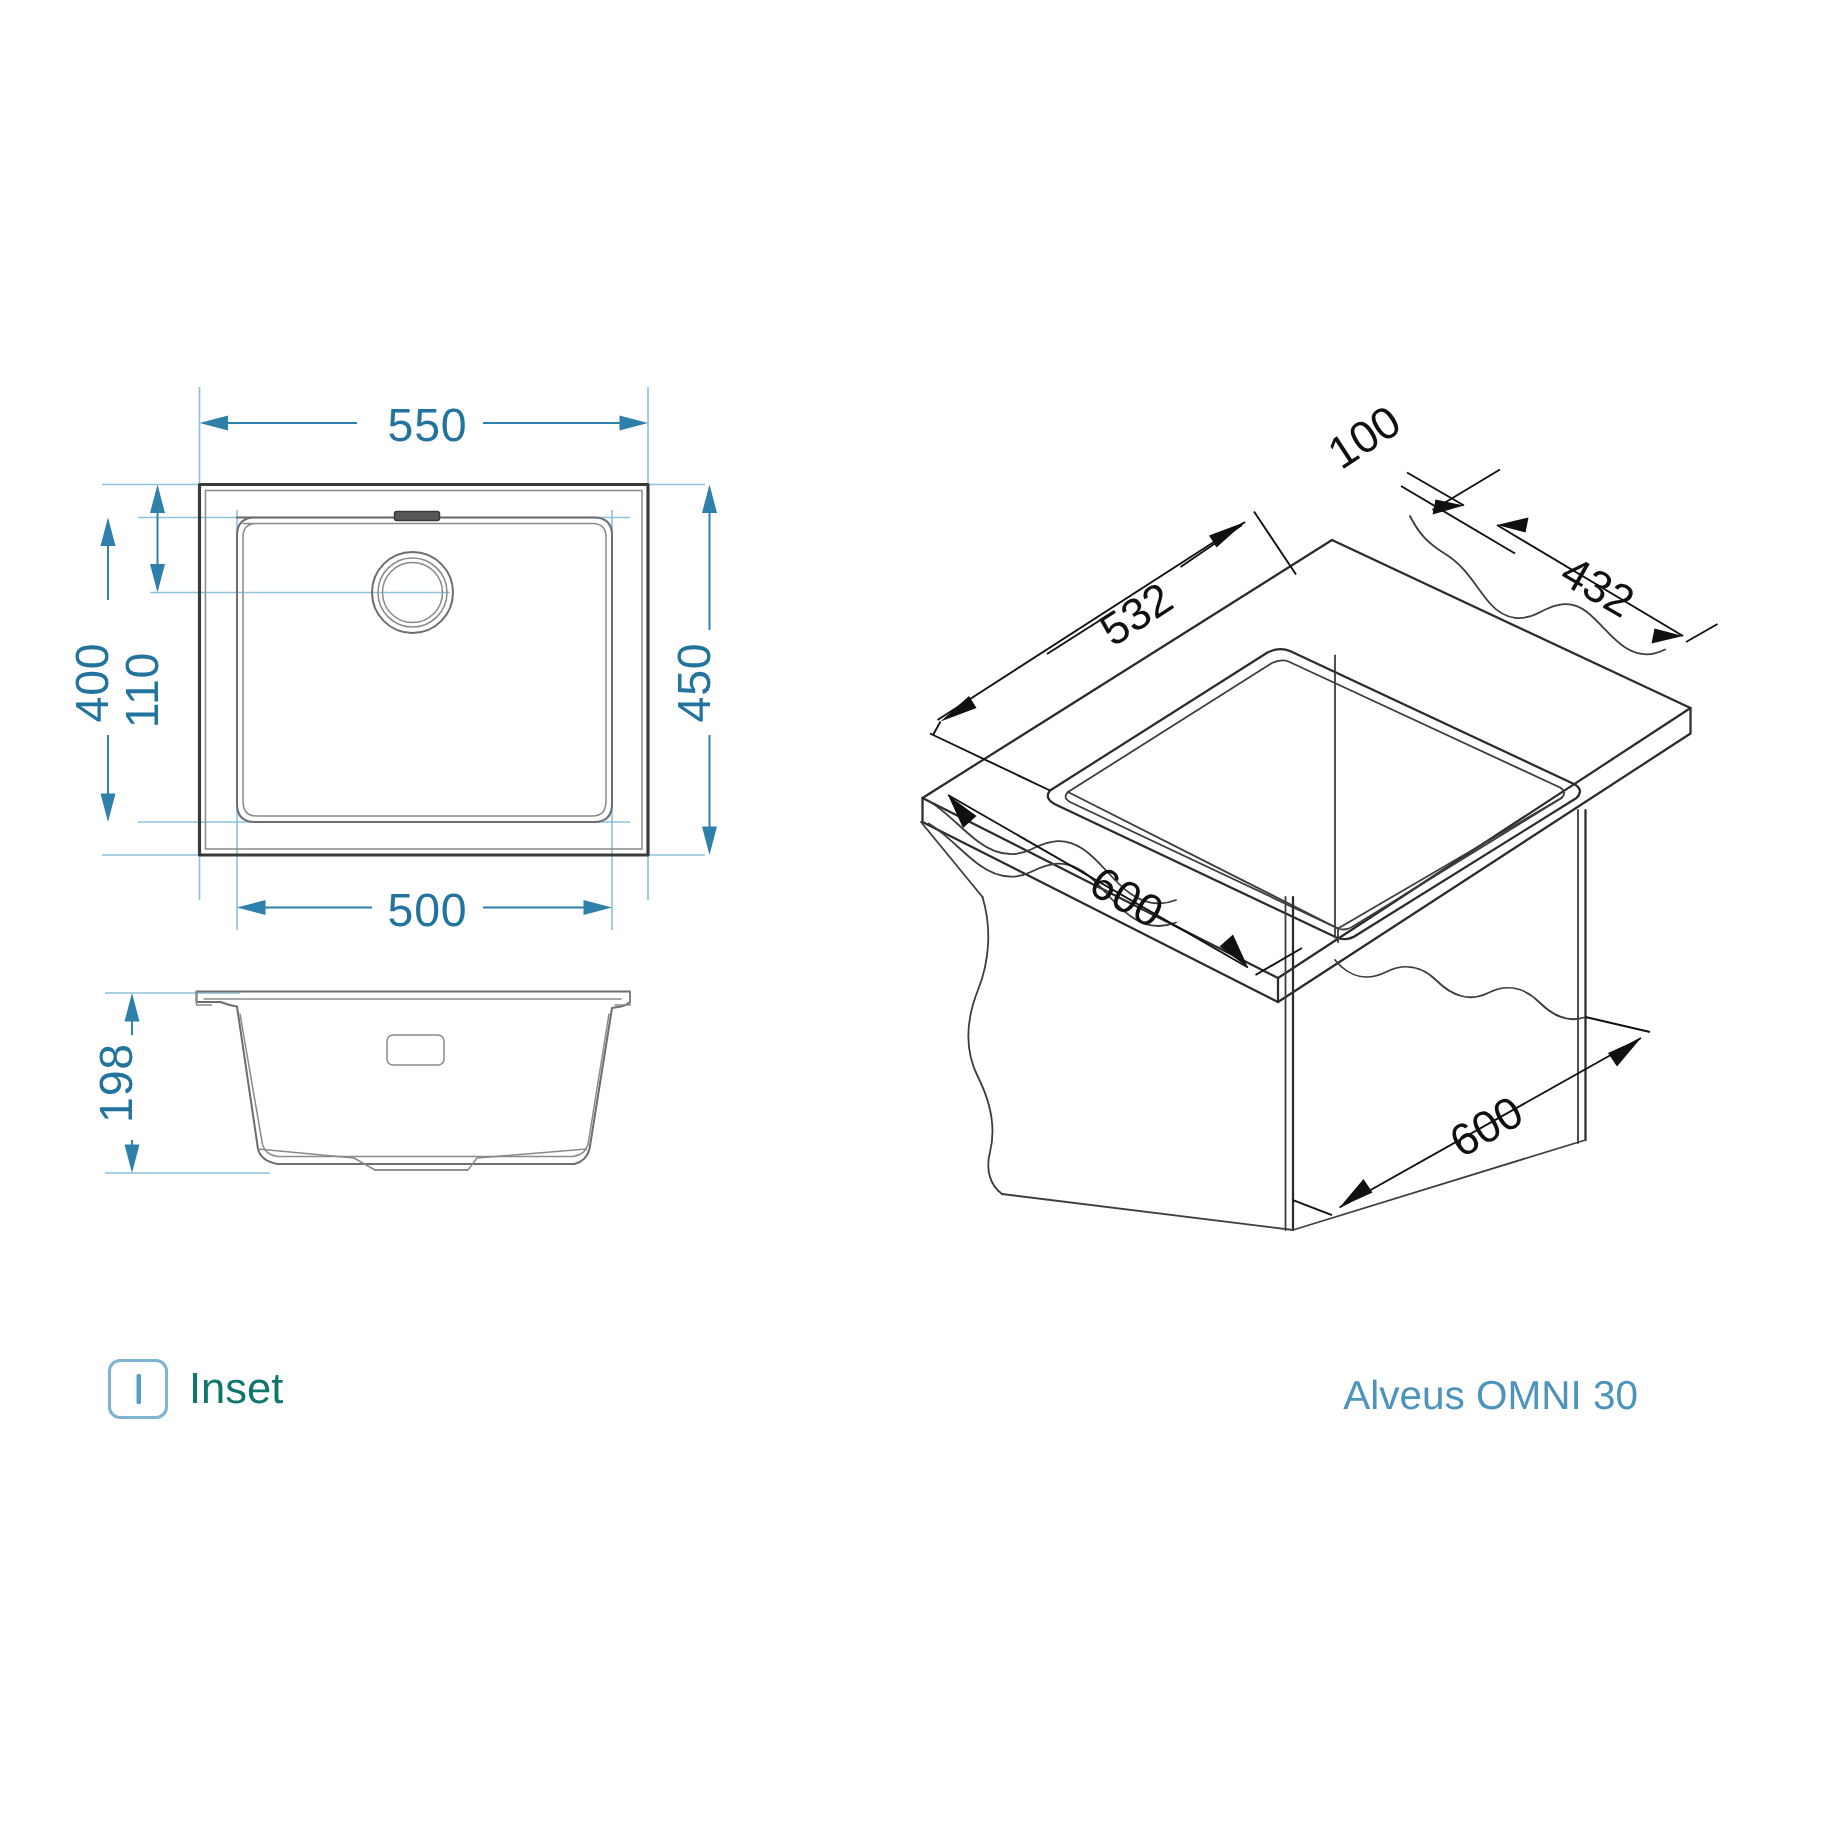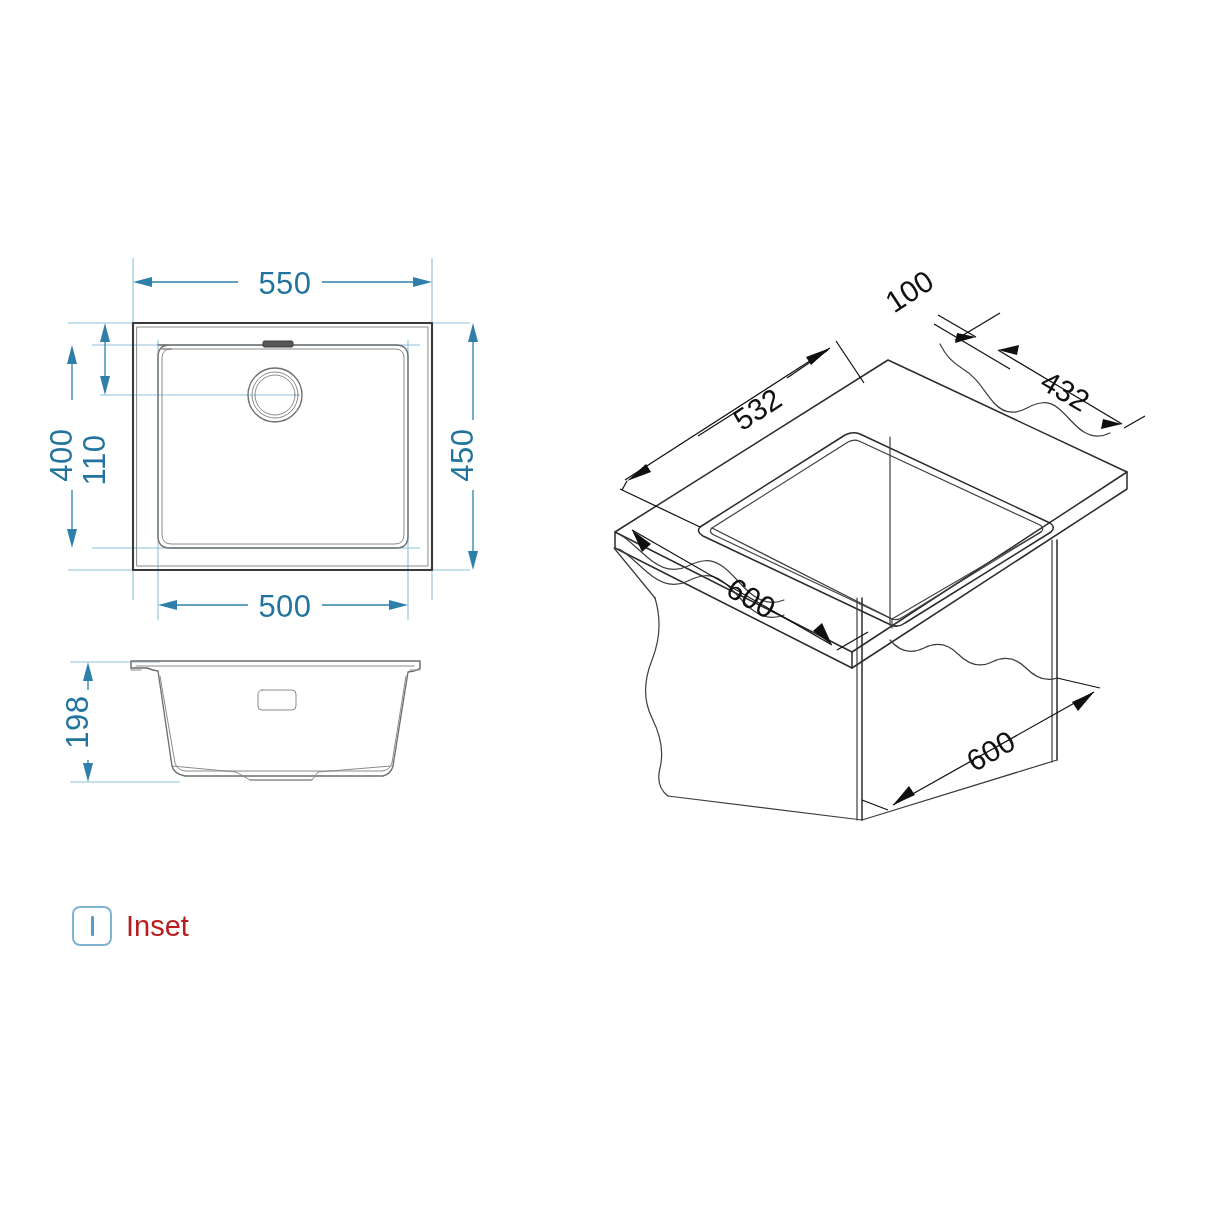--- a/index.html
+++ b/index.html
@@ -113,21 +113,21 @@
     align-items: center;
     justify-content: center;
   }
   .inset-icon-bar {
     width: 3px;
     height: 20px;
     background: #5b9cc4;
     border-radius: 1px;
   }
   .inset-label {
-    color: #b91c1c;
+    color: #0f766e;
     font-size: 29px;
     font-family: "Liberation Sans", sans-serif;
     line-height: 1;
   }
   .product-name {
     position: absolute;
     right: 88px;
     top: 915px;
     color: #4d94bd;
     font-size: 27px;
@@ -347,14 +347,15 @@
     </g>
   </svg>
 
   <div class="inset-badge">
     <div class="inset-icon">
       <div class="inset-icon-bar"></div>
     </div>
     <div class="inset-label">Inset</div>
   </div>
 
+  <div class="product-name">Alveus OMNI 30</div>
 
 </div>
 
 </body></html>

